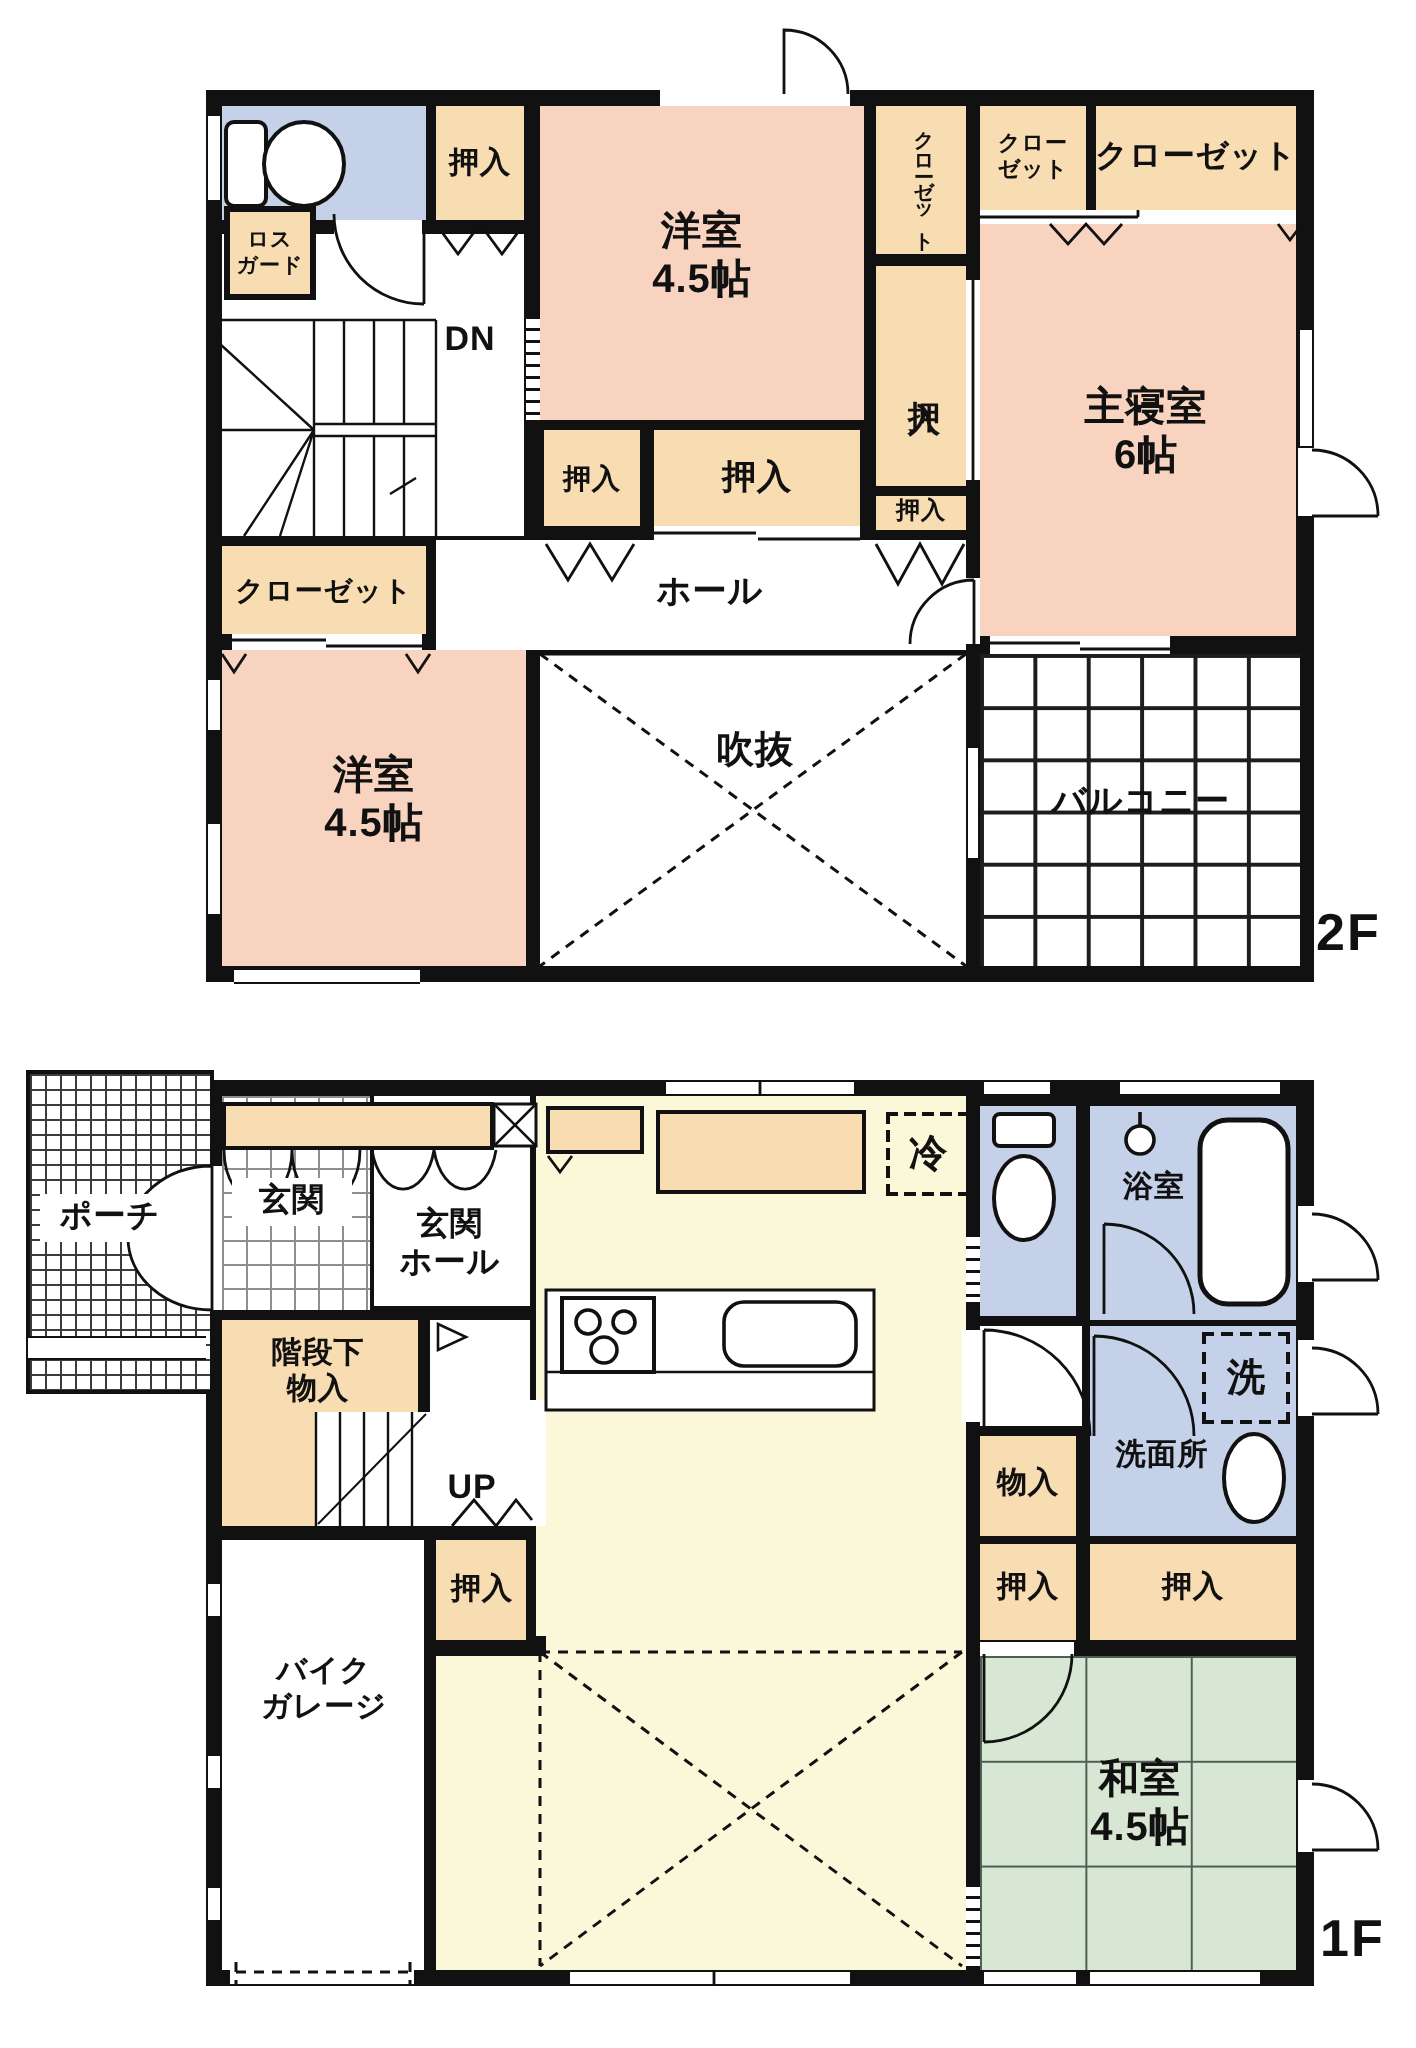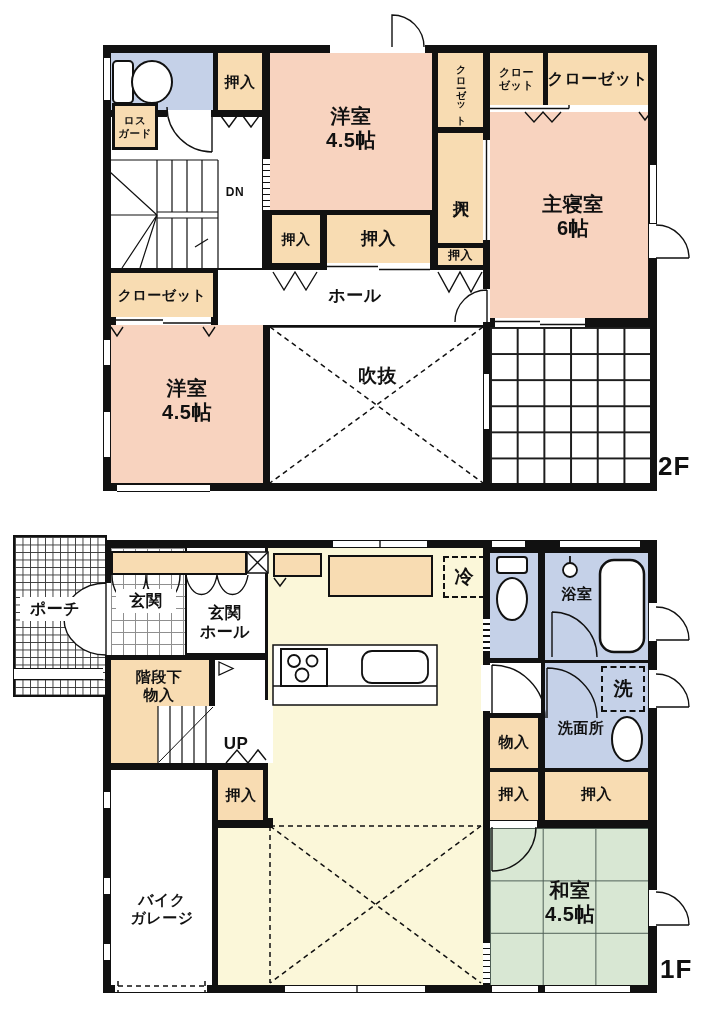--- a/index.html
+++ b/index.html
@@ -249,21 +249,21 @@
       <span>クローゼット</span>
     </div>
   <div class="lbl" style="left:508px;top:185px;width:130px;height:64px;font-size:20px">
       <span>主寝室</span>
       <span>6帖</span>
     </div>
   <div class="lbl" style="left:112px;top:103px;width:46px;height:47px;font-size:10.5px">
       <span>ロス</span>
       <span>ガード</span>
     </div>
-  <div class="lbl" style="left:212px;top:180px;width:46px;height:24px;font-size:12px">
+  <div class="lbl" style="left:212px;top:158px;width:46px;height:24px;font-size:17px">
       <span>DN</span>
     </div>
   <div class="vwrap" style="left:438px;top:133px;width:45px;height:110px">
       <span class="vlbl" style="font-size:16px">押入</span>
     </div>
   <div class="lbl" style="left:438px;top:245px;width:45px;height:21px;font-size:12px">
       <span>押入</span>
     </div>
   <div class="lbl" style="left:272px;top:215px;width:48px;height:48px;font-size:14px">
       <span>押入</span>
@@ -277,20 +277,23 @@
   <div class="lbl" style="left:111px;top:283px;width:102px;height:24px;font-size:14px">
       <span>クローゼット</span>
     </div>
   <div class="lbl" style="left:122px;top:370px;width:130px;height:62px;font-size:20px">
       <span>洋室</span>
       <span>4.5帖</span>
     </div>
   <div class="lbl" style="left:335px;top:362px;width:85px;height:28px;font-size:19px">
       <span>吹抜</span>
     </div>
+  <div class="lbl" style="left:498px;top:388px;width:145px;height:26px;font-size:17px">
+      <span>バルコニー</span>
+    </div>
   <div class="tag" style="left:658px;top:451px"><span>2F</span></div>
 
   <div class="lbl patch" style="left:20px;top:597px;width:70px;height:24px;font-size:16px">
       <span>ポーチ</span>
     </div>
   <div class="lbl patch" style="left:116px;top:589px;width:60px;height:24px;font-size:16px">
       <span>玄関</span>
     </div>
   <div class="lbl" style="left:188px;top:596px;width:74px;height:54px;font-size:16px">
       <span>玄関</span>
@@ -299,21 +302,21 @@
   <div class="lbl" style="left:113px;top:662px;width:92px;height:48px;font-size:15px">
       <span>階段下</span>
       <span>物入</span>
     </div>
   <div class="lbl" style="left:216px;top:731px;width:40px;height:26px;font-size:17px">
       <span>UP</span>
     </div>
   <div class="lbl" style="left:218px;top:782px;width:46px;height:26px;font-size:15px">
       <span>押入</span>
     </div>
-  <div class="lbl" style="left:118px;top:884px;width:88px;height:50px;font-size:15px">
+  <div class="lbl" style="left:118px;top:820px;width:88px;height:50px;font-size:15px">
       <span>バイク</span>
       <span>ガレージ</span>
     </div>
   <div class="lbl" style="left:545px;top:582px;width:64px;height:24px;font-size:15px">
       <span>浴室</span>
     </div>
   <div class="lbl" style="left:543px;top:716px;width:76px;height:24px;font-size:15px">
       <span>洗面所</span>
     </div>
   <div class="lbl" style="left:490px;top:729px;width:48px;height:26px;font-size:15px">

